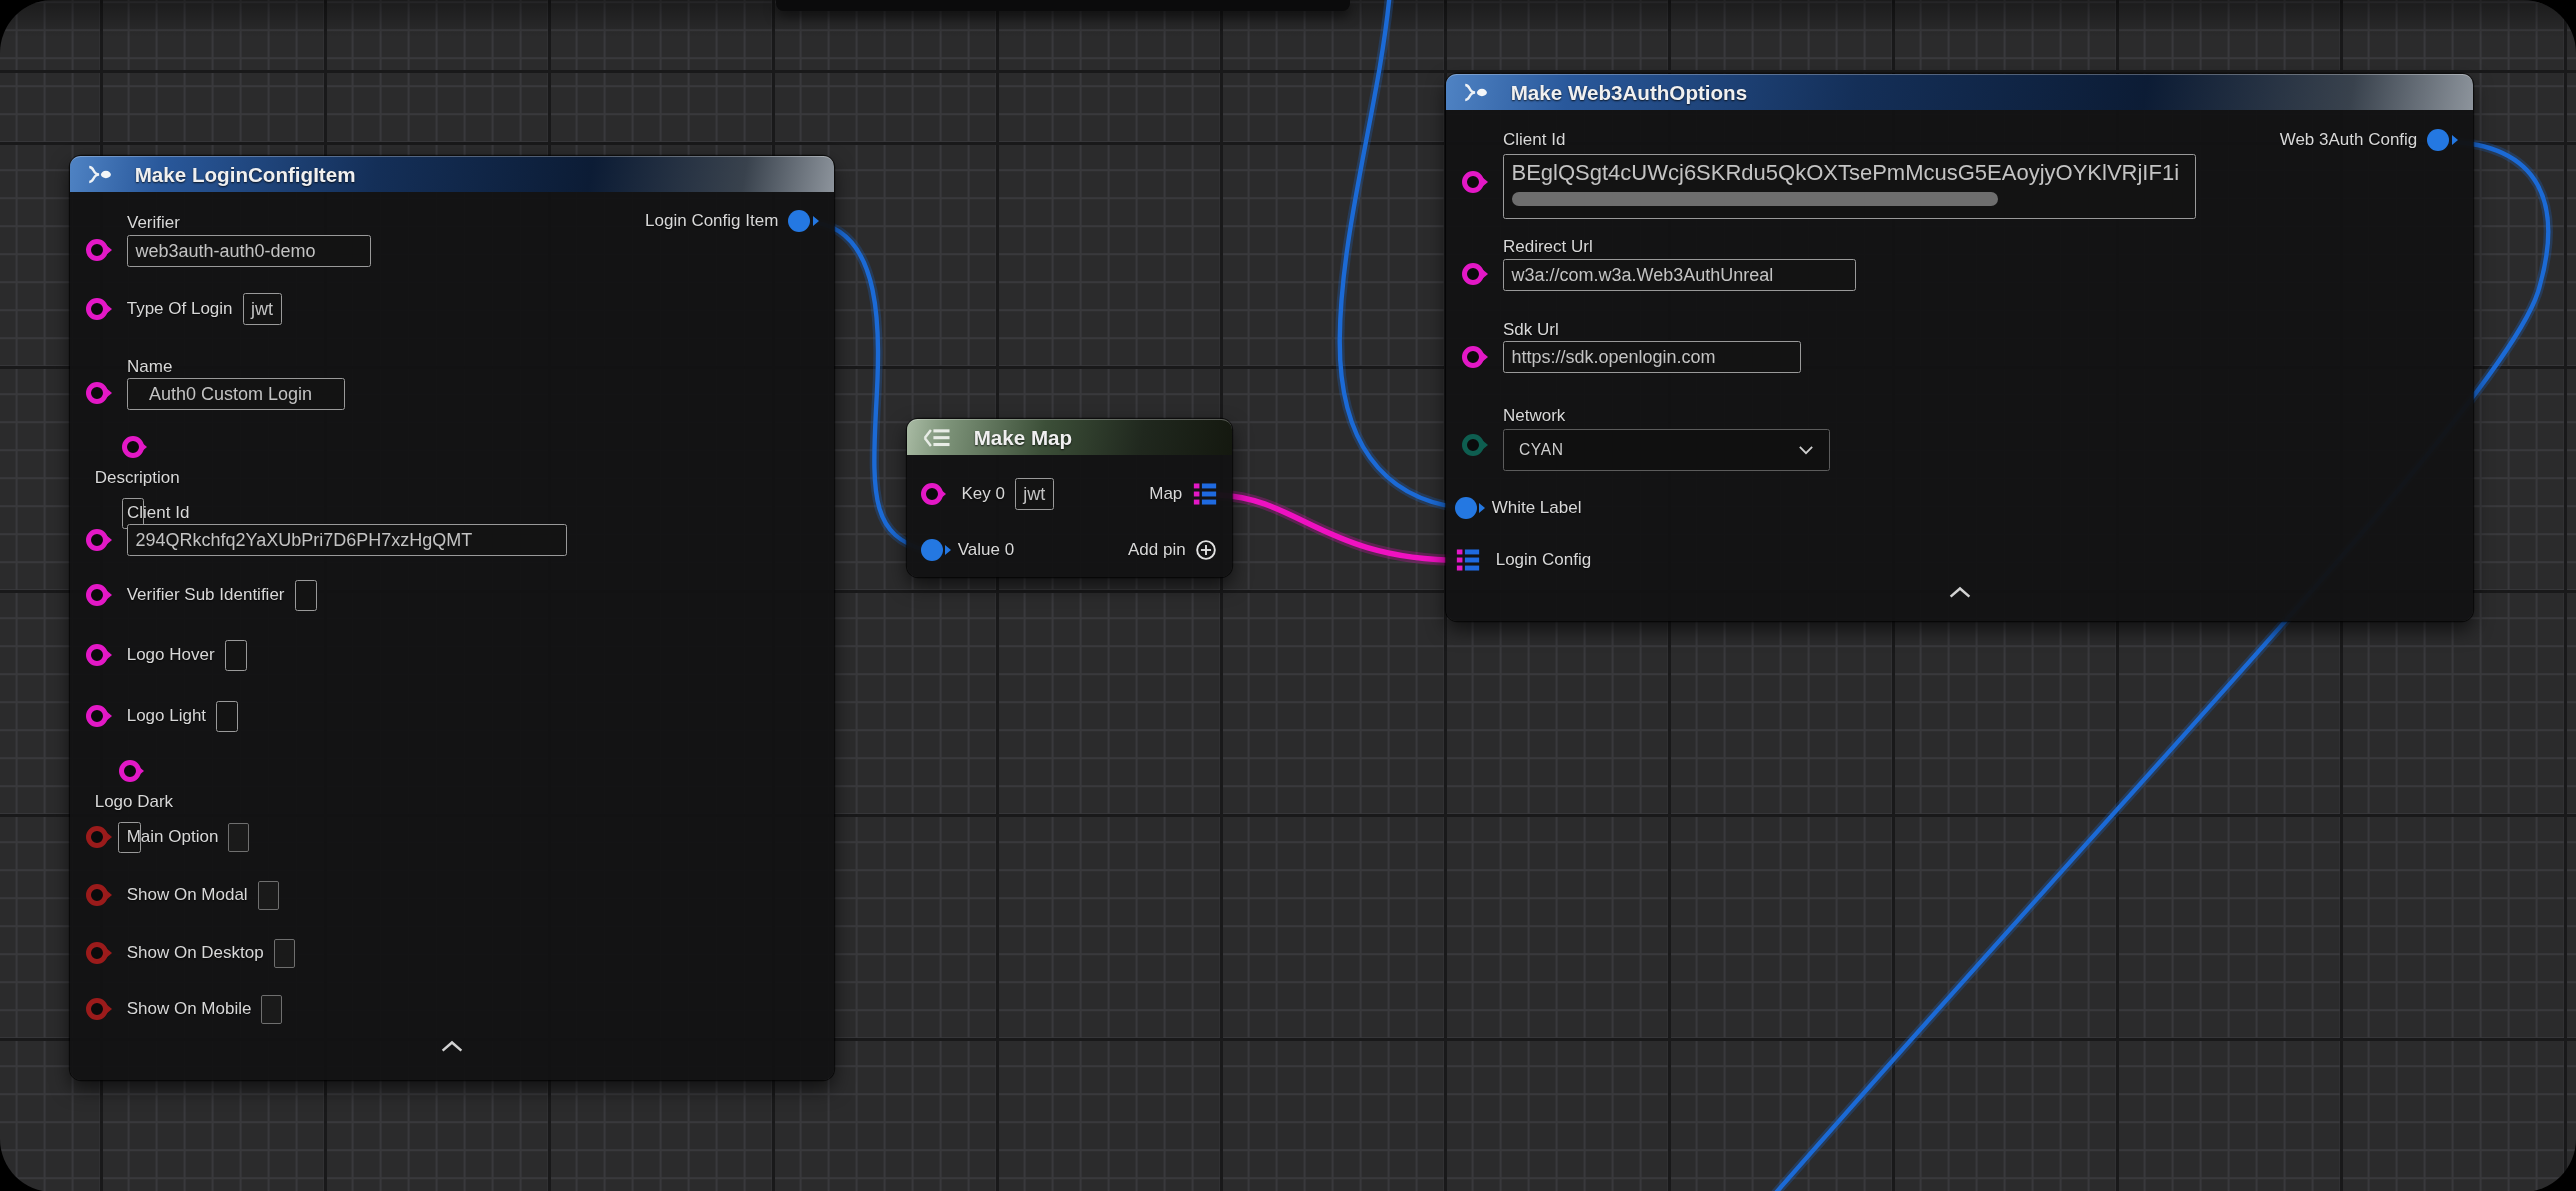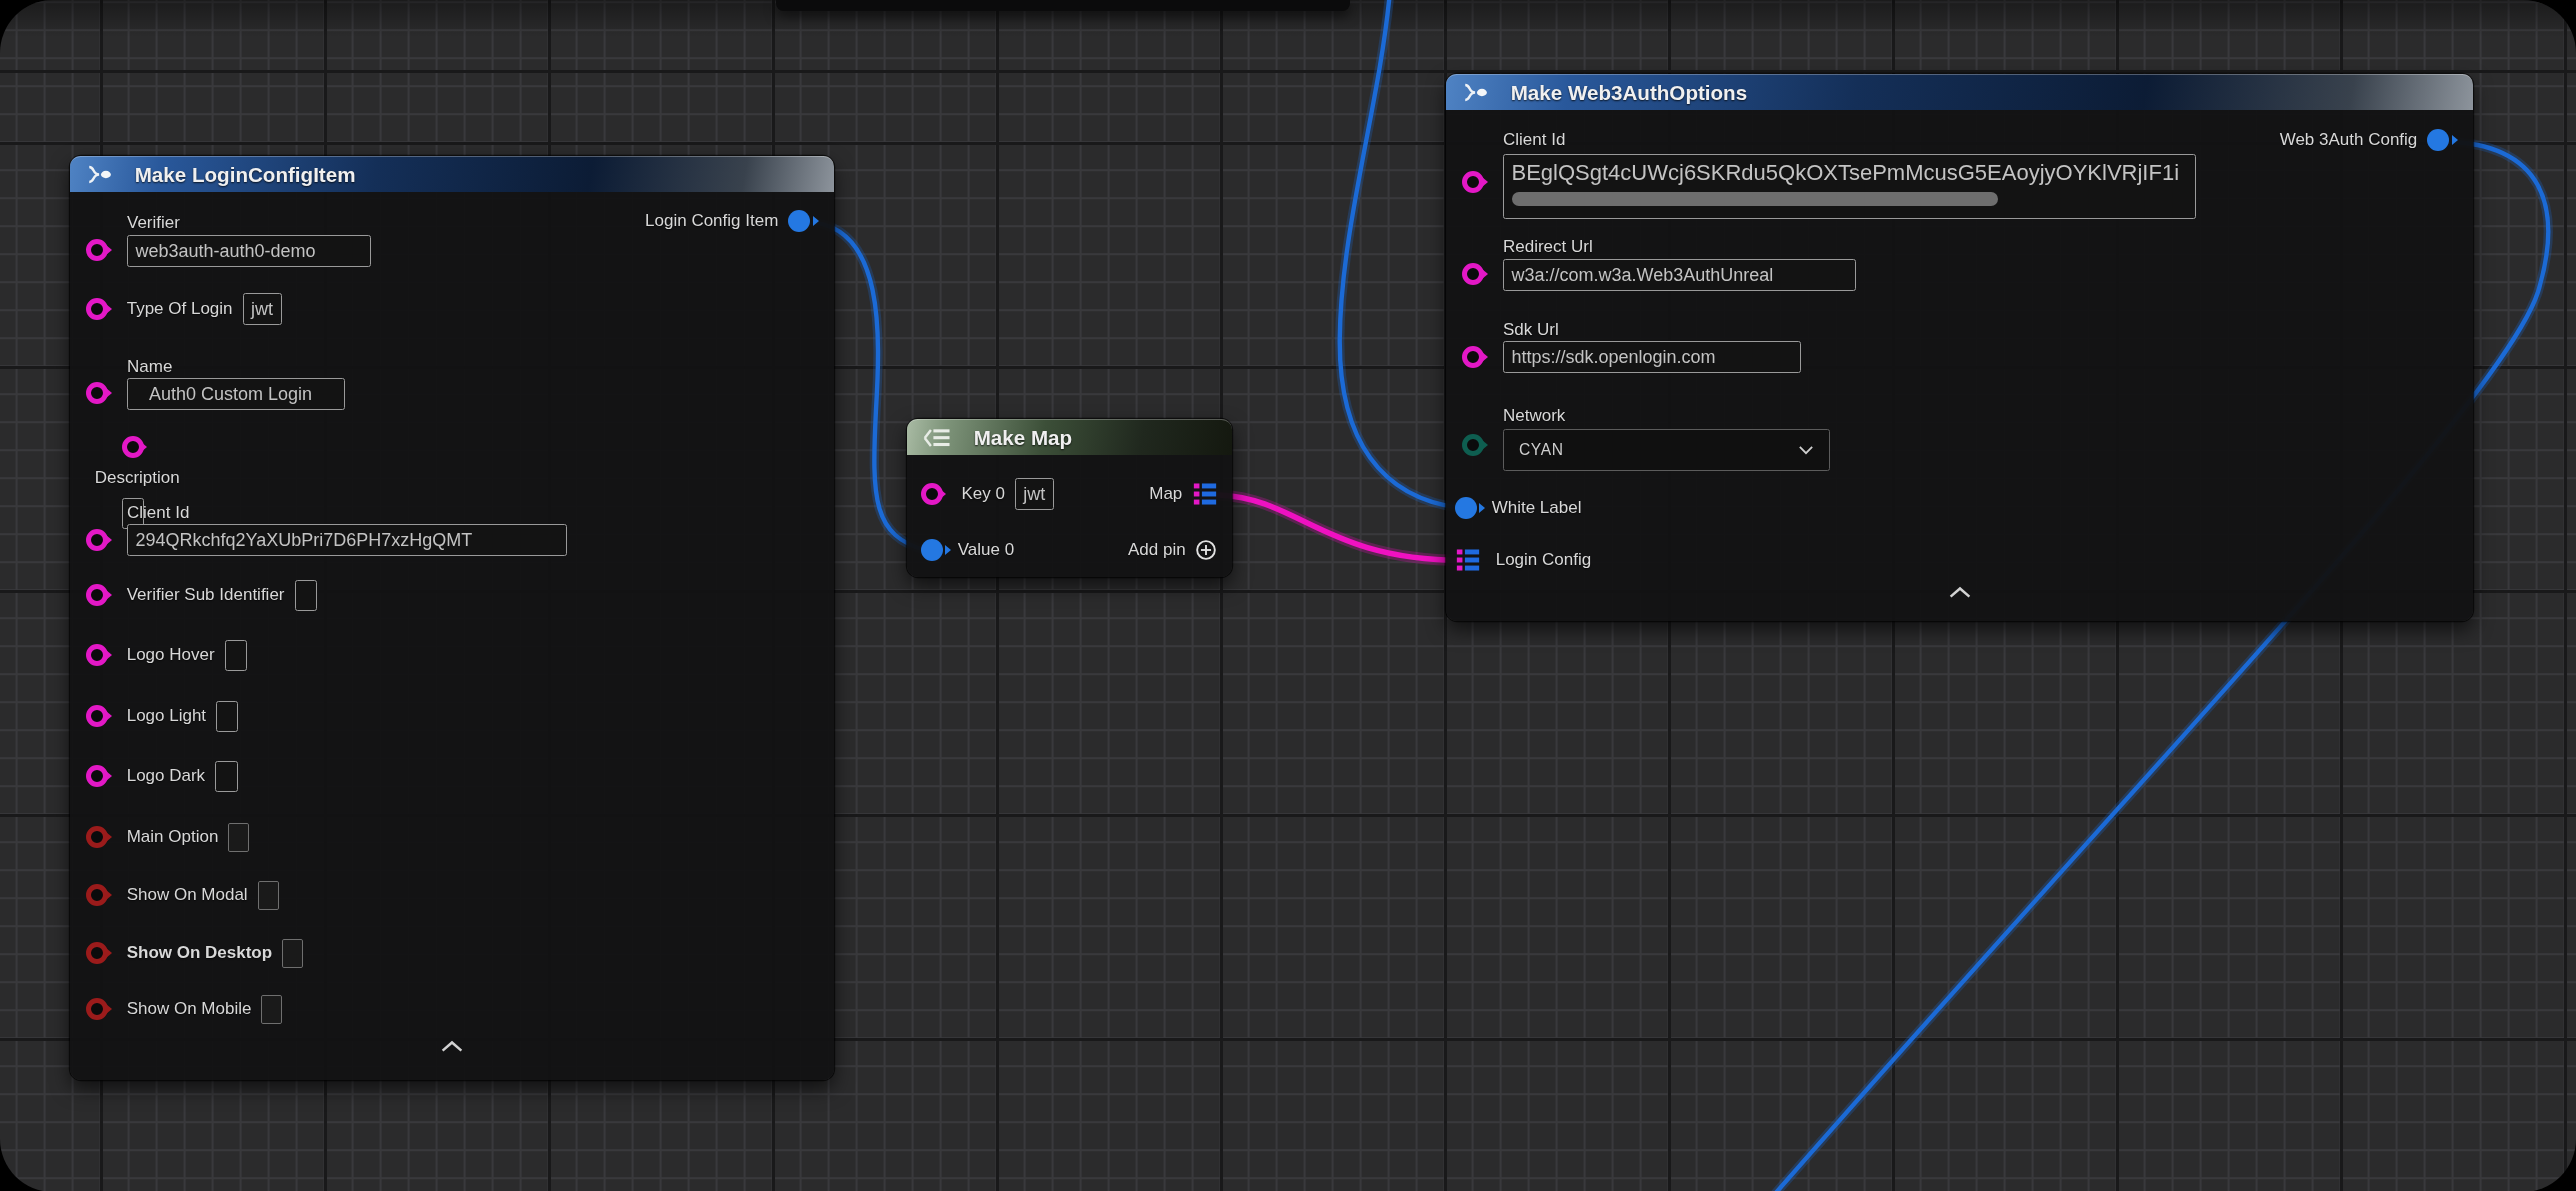--- a/index.html
+++ b/index.html
@@ -145,41 +145,41 @@
       <span class="plabel" style="margin-left:8.7px;">Logo Hover</span>
       <div class="tbox empty-box"></div>
     </div>
 
     <div class="row" style="left:16px;top:544px;">
       <span class="pin ring c-pink"></span>
       <span class="plabel" style="margin-left:8.7px;">Logo Light</span>
       <div class="tbox empty-box"></div>
     </div>
 
-    <div class="row" style="left:16px;top:604px;">
+    <div class="row" style="left:16px;top:604px;flex-direction:column;">
       <span class="pin ring c-pink"></span>
       <span class="plabel" style="margin-left:8.7px;">Logo Dark</span>
       <div class="tbox empty-box"></div>
     </div>
 
     <div class="row" style="left:16px;top:665px;">
       <span class="pin ring c-red"></span>
       <span class="plabel" style="margin-left:8.7px;">Main Option</span>
       <div class="checkbox"></div>
     </div>
 
     <div class="row" style="left:16px;top:723px;">
       <span class="pin ring c-red"></span>
       <span class="plabel" style="margin-left:8.7px;">Show On Modal</span>
       <div class="checkbox"></div>
     </div>
 
     <div class="row" style="left:16px;top:781px;">
       <span class="pin ring c-red"></span>
-      <span class="plabel" style="margin-left:8.7px;font-weight:bold;">Show On Desktop</span>
+      <span class="plabel" style="margin-left:8.7px;">Show On Desktop</span>
       <div class="checkbox"></div>
     </div>
 
     <div class="row" style="left:16px;top:837px;">
       <span class="pin ring c-red"></span>
       <span class="plabel" style="margin-left:8.7px;">Show On Mobile</span>
       <div class="checkbox"></div>
     </div>
 
     <div class="chevron-wrap" style="top:884px;">

